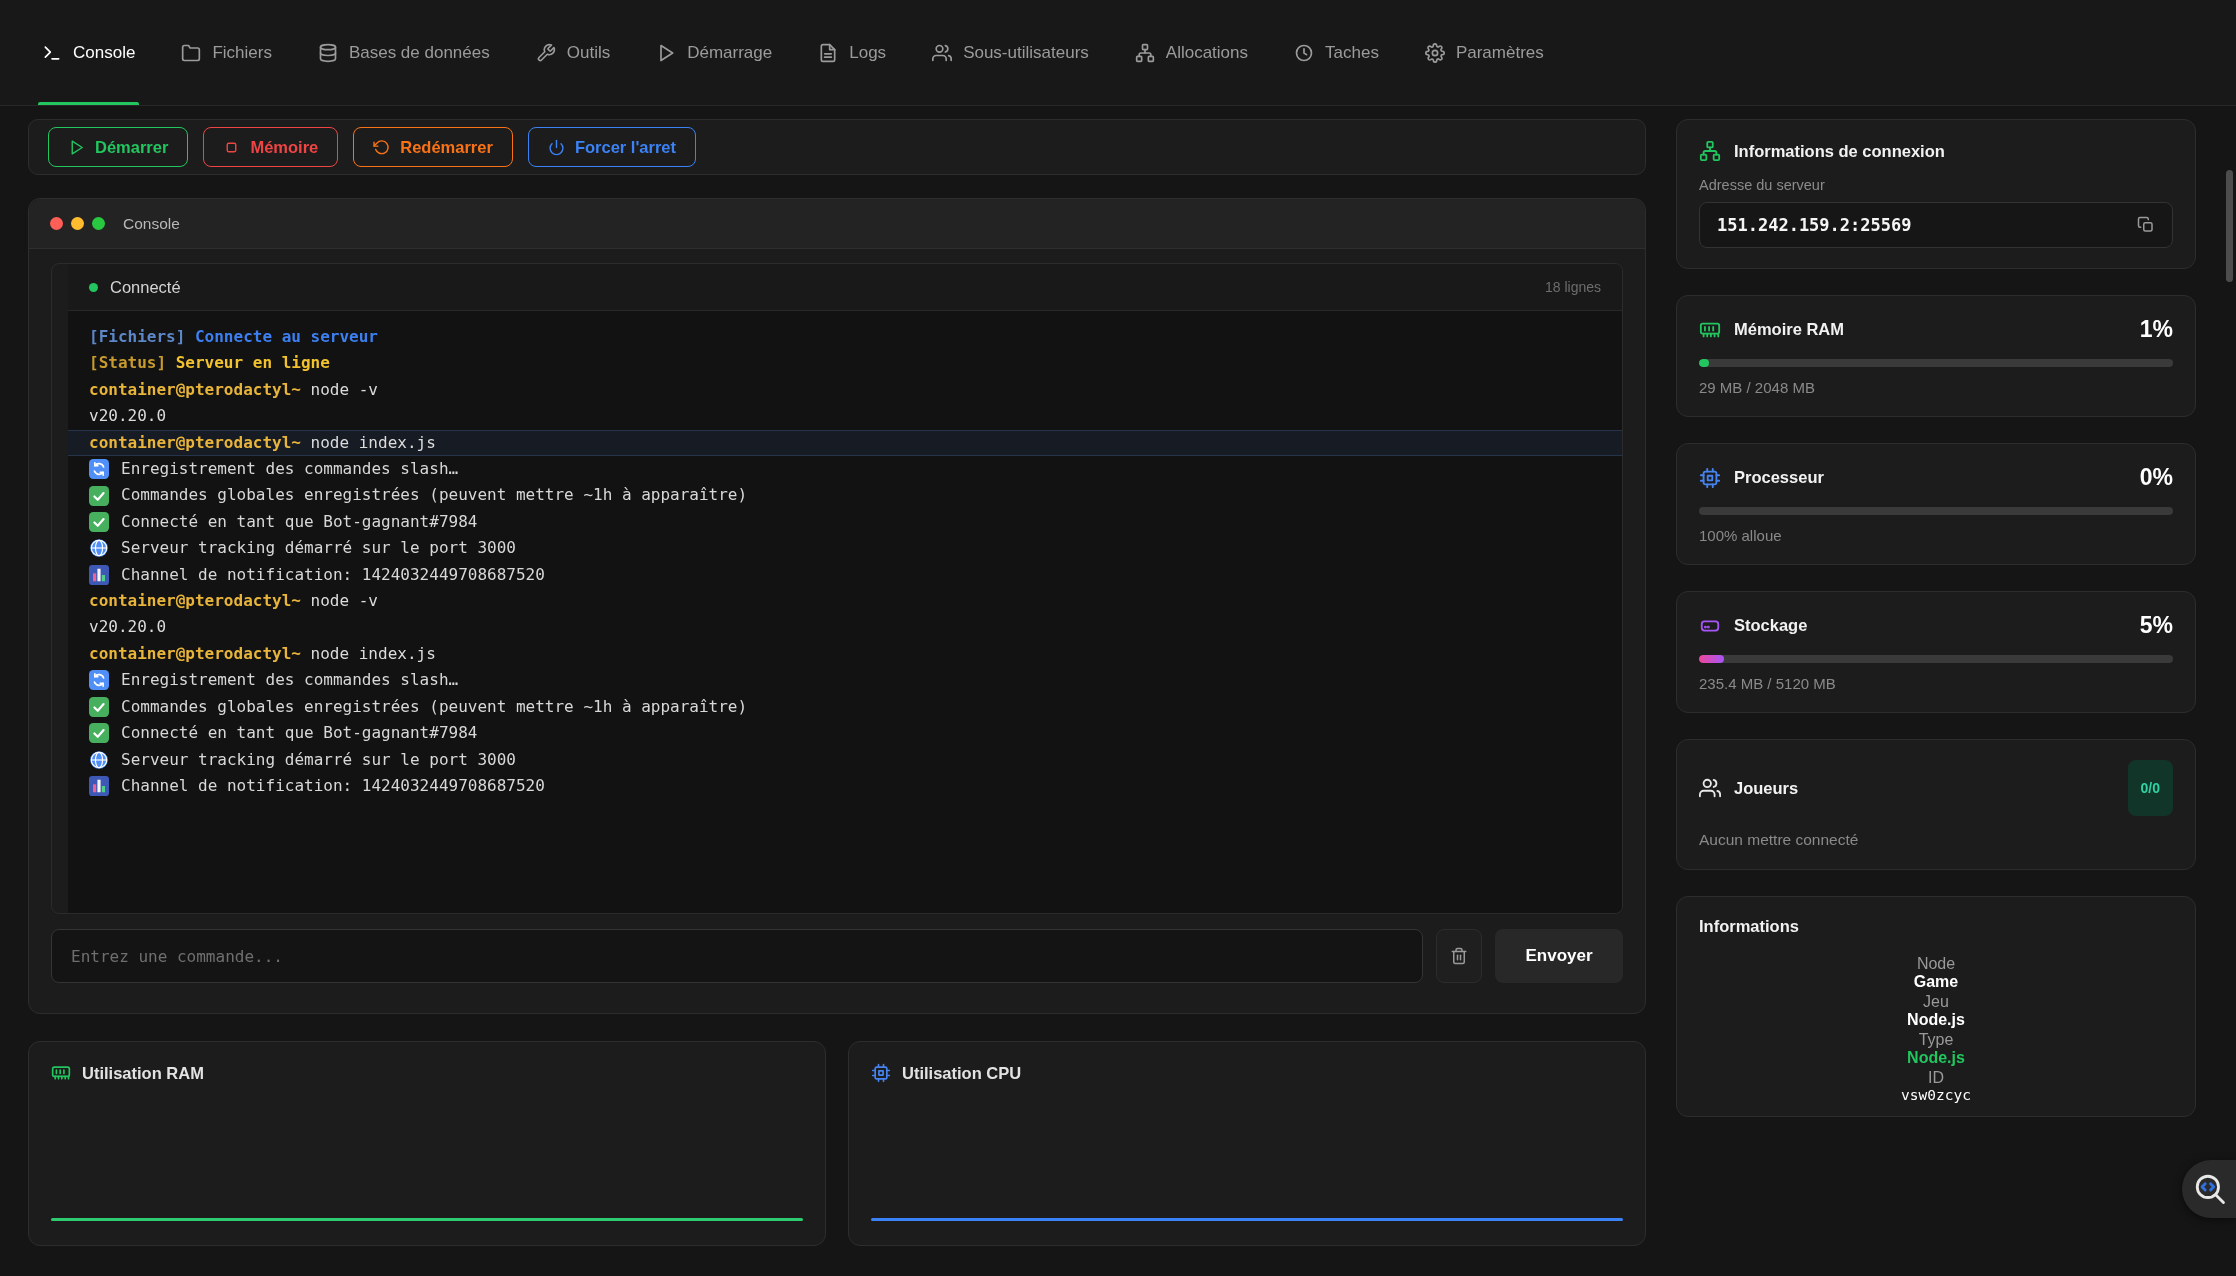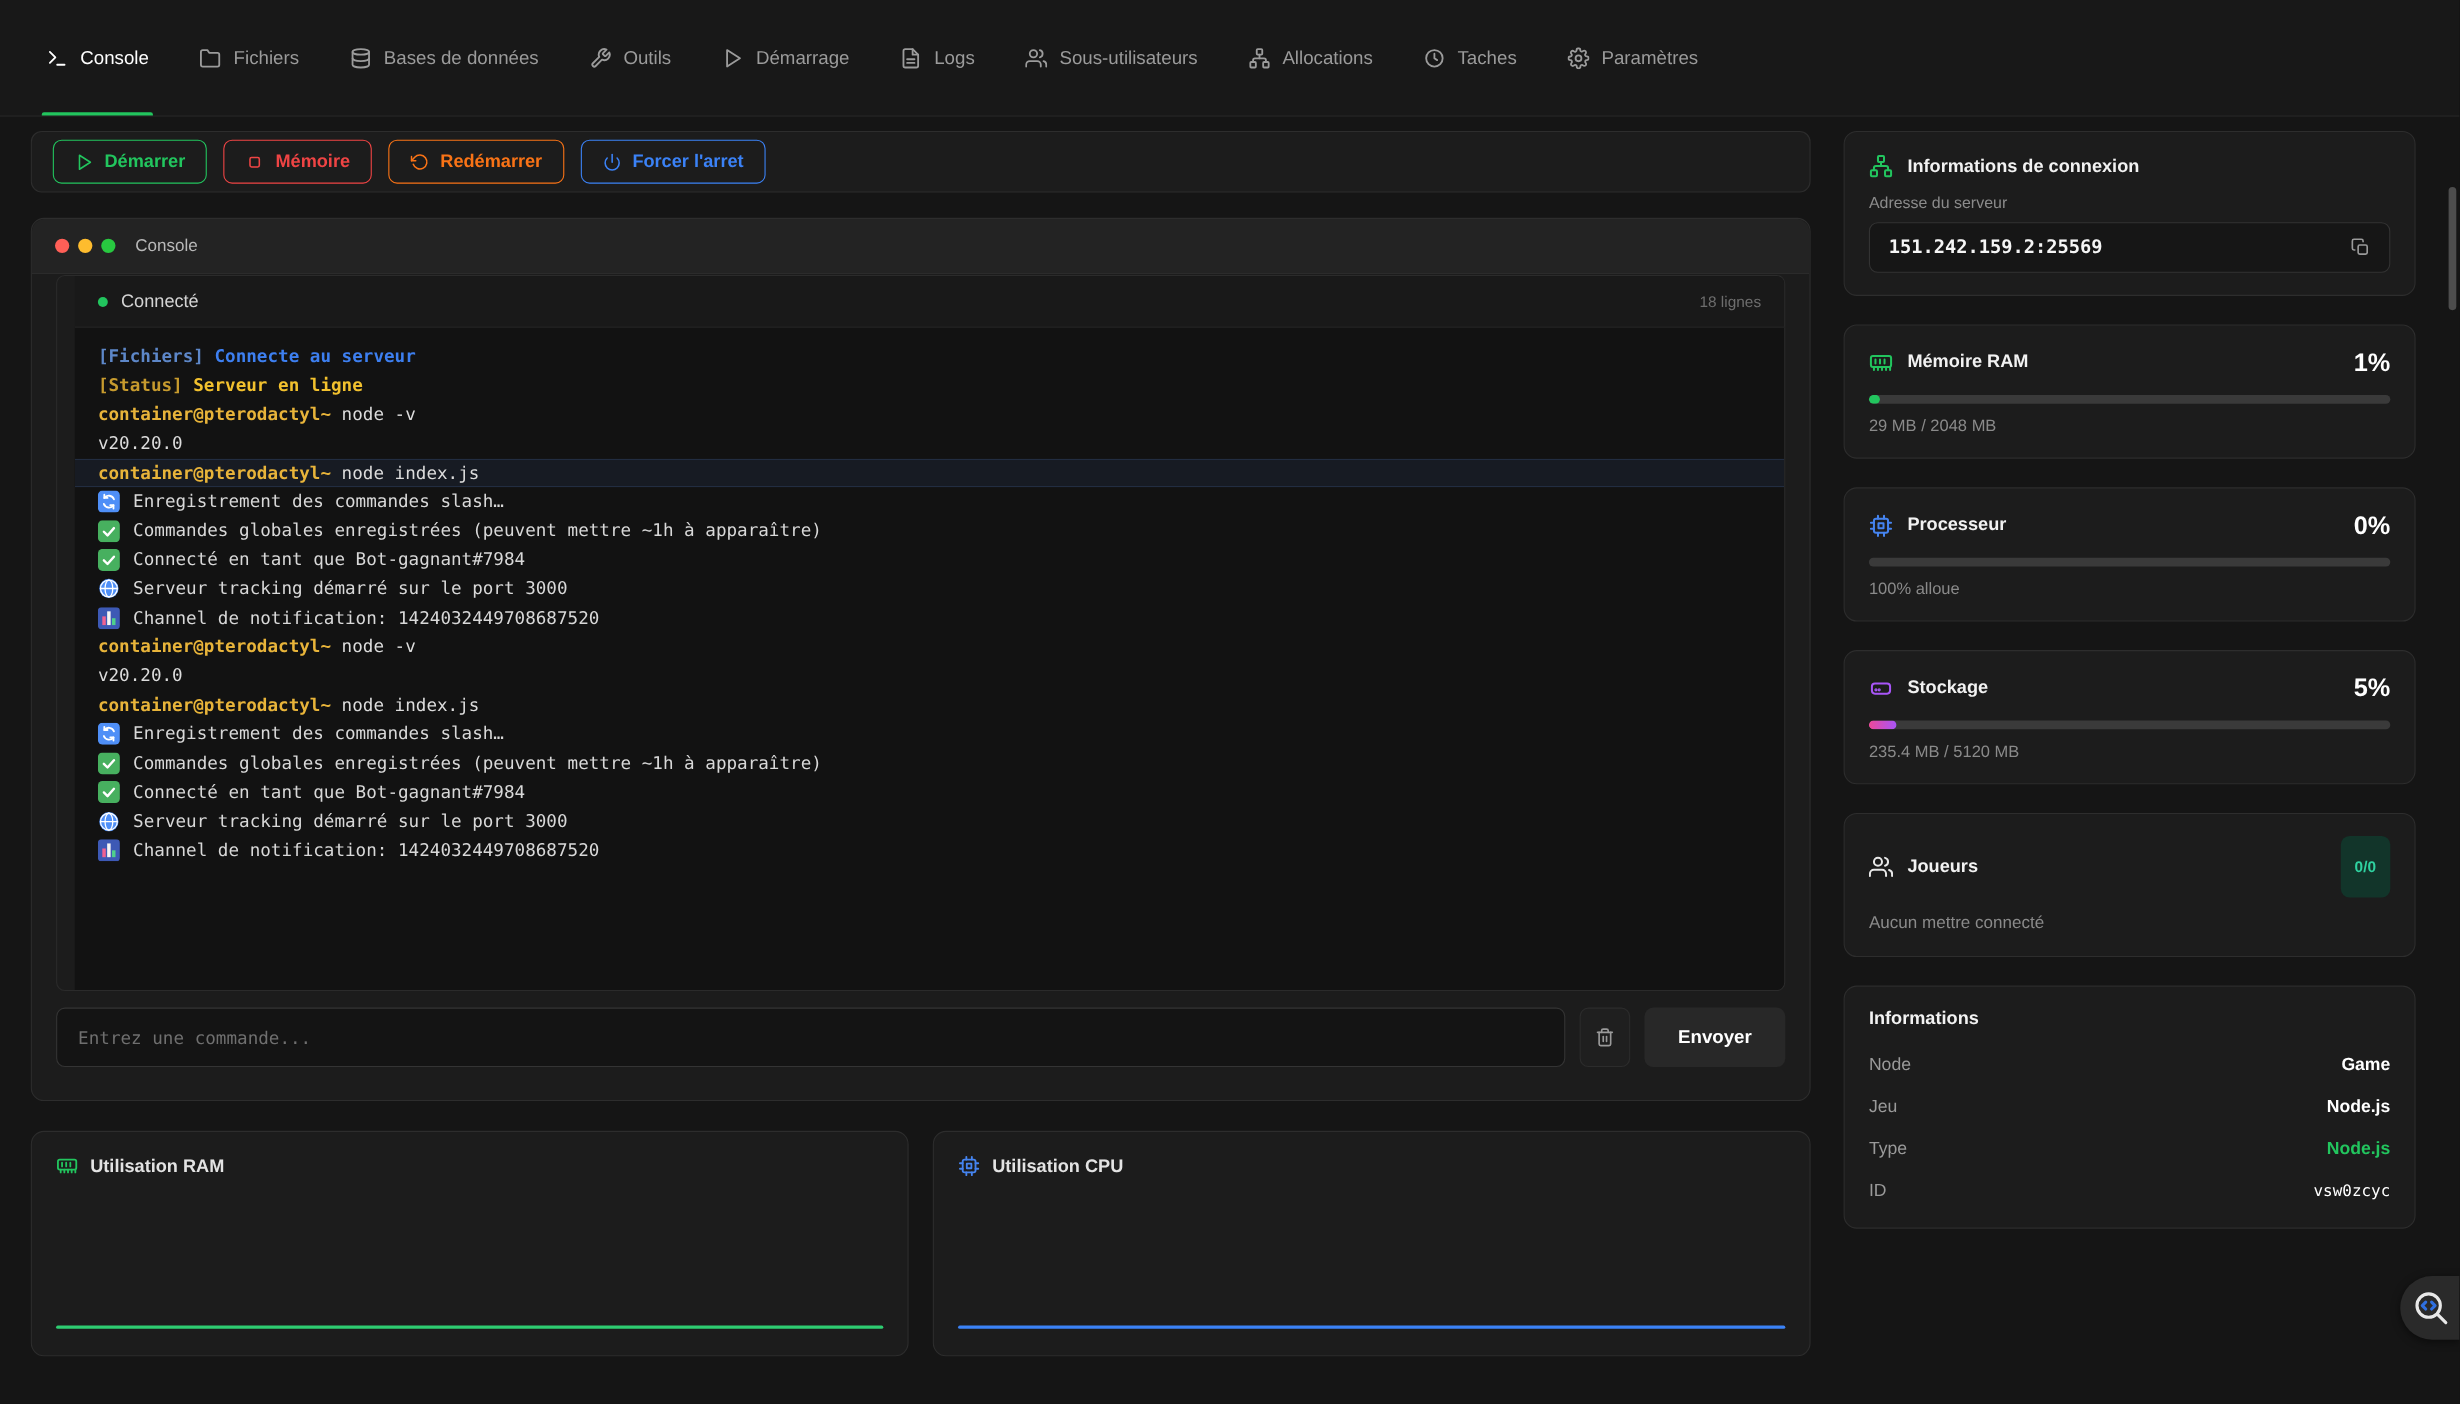--- a/index.html
+++ b/index.html
@@ -49,21 +49,21 @@
   
   .console-card { margin-bottom:27px; padding-bottom:22px; overflow:hidden; }
   .console-header {
     height:50px; background:#232323; border-bottom:1px solid #2e2e2e;
     display:flex; align-items:center; padding:0 21px; border-radius:12px 12px 0 0;
   }
   .dots { display:flex; gap:8px; margin-right:18px; }
   .dot { width:13px; height:13px; border-radius:50%; }
   .console-title { color:#b8b8b8; font-size:15.5px; }
 
-  .terminal { margin:1px 22px 0 22px; border:1px solid #2b2b2b; border-radius:8px; overflow:hidden;padding-left:16px; }
+  .terminal { margin:14px 22px 0 22px; border:1px solid #2b2b2b; border-radius:8px; overflow:hidden;padding-left:16px; }
   .term-status {
     height:47px; background:#191919; border-bottom:1px solid #282828;
     display:flex; align-items:center; justify-content:space-between; padding:0 21px;
   }
   .term-status .left { display:flex; align-items:center; gap:12px; color:#d4d4d4; font-size:16.5px; }
   .status-dot { width:9px; height:9px; border-radius:50%; background:#22c55e; }
   .lines-count { color:#6d6d6d; font-size:14px; }
 
   .term-output {
     background:#121212; height:602px; padding:13px 0; overflow:hidden;
@@ -112,21 +112,21 @@
   .stat-title { font-size:16.5px; font-weight:700; color:#f2f2f2; }
   .stat-pct { font-size:23px; font-weight:800; color:#ffffff; }
   .bar { margin-top:16px; height:8px; border-radius:4px; background:#3a3a3a; overflow:hidden; }
   .bar-fill { height:100%; border-radius:4px; width:0; }
   .stat-usage { margin-top:12px; font-size:15px; color:#8a8a8a; }
 
   .badge { background:#12352a; color:#2fd2a0; font-size:14px; font-weight:700; border-radius:8px; padding:20px 13px; }
   .empty-text { margin-top:15px; font-size:15.5px; color:#8a8a8a; }
 
   .info-rows { margin-top:8px; }
-  .info-row { display:flex; align-items:center; justify-content:space-between; padding:11px 0 0 0; height:38px; }
+  .info-row { display:flex; align-items:center; justify-content:space-between; padding:11px 0 0 0; height:38px;flex-direction:column; }
   .info-label { color:#9a9a9a; font-size:16px; }
   .info-value { color:#ffffff; font-size:16px; font-weight:600; }
   .info-value.mono { font-family:"DejaVu Sans Mono", monospace; font-size:14.5px; font-weight:400; }
 
   
   .scroll-thumb { position:absolute; right:3px; top:170px; width:7px; height:112px; border-radius:4px; background:#4d4d4d; }
   .floating-pill {
     position:absolute; right:0; bottom:58px; width:54px; height:58px;
     background:#2a2a2a; border-radius:29px 0 0 29px;
     display:flex; align-items:center; padding-left:11px; cursor:pointer;

